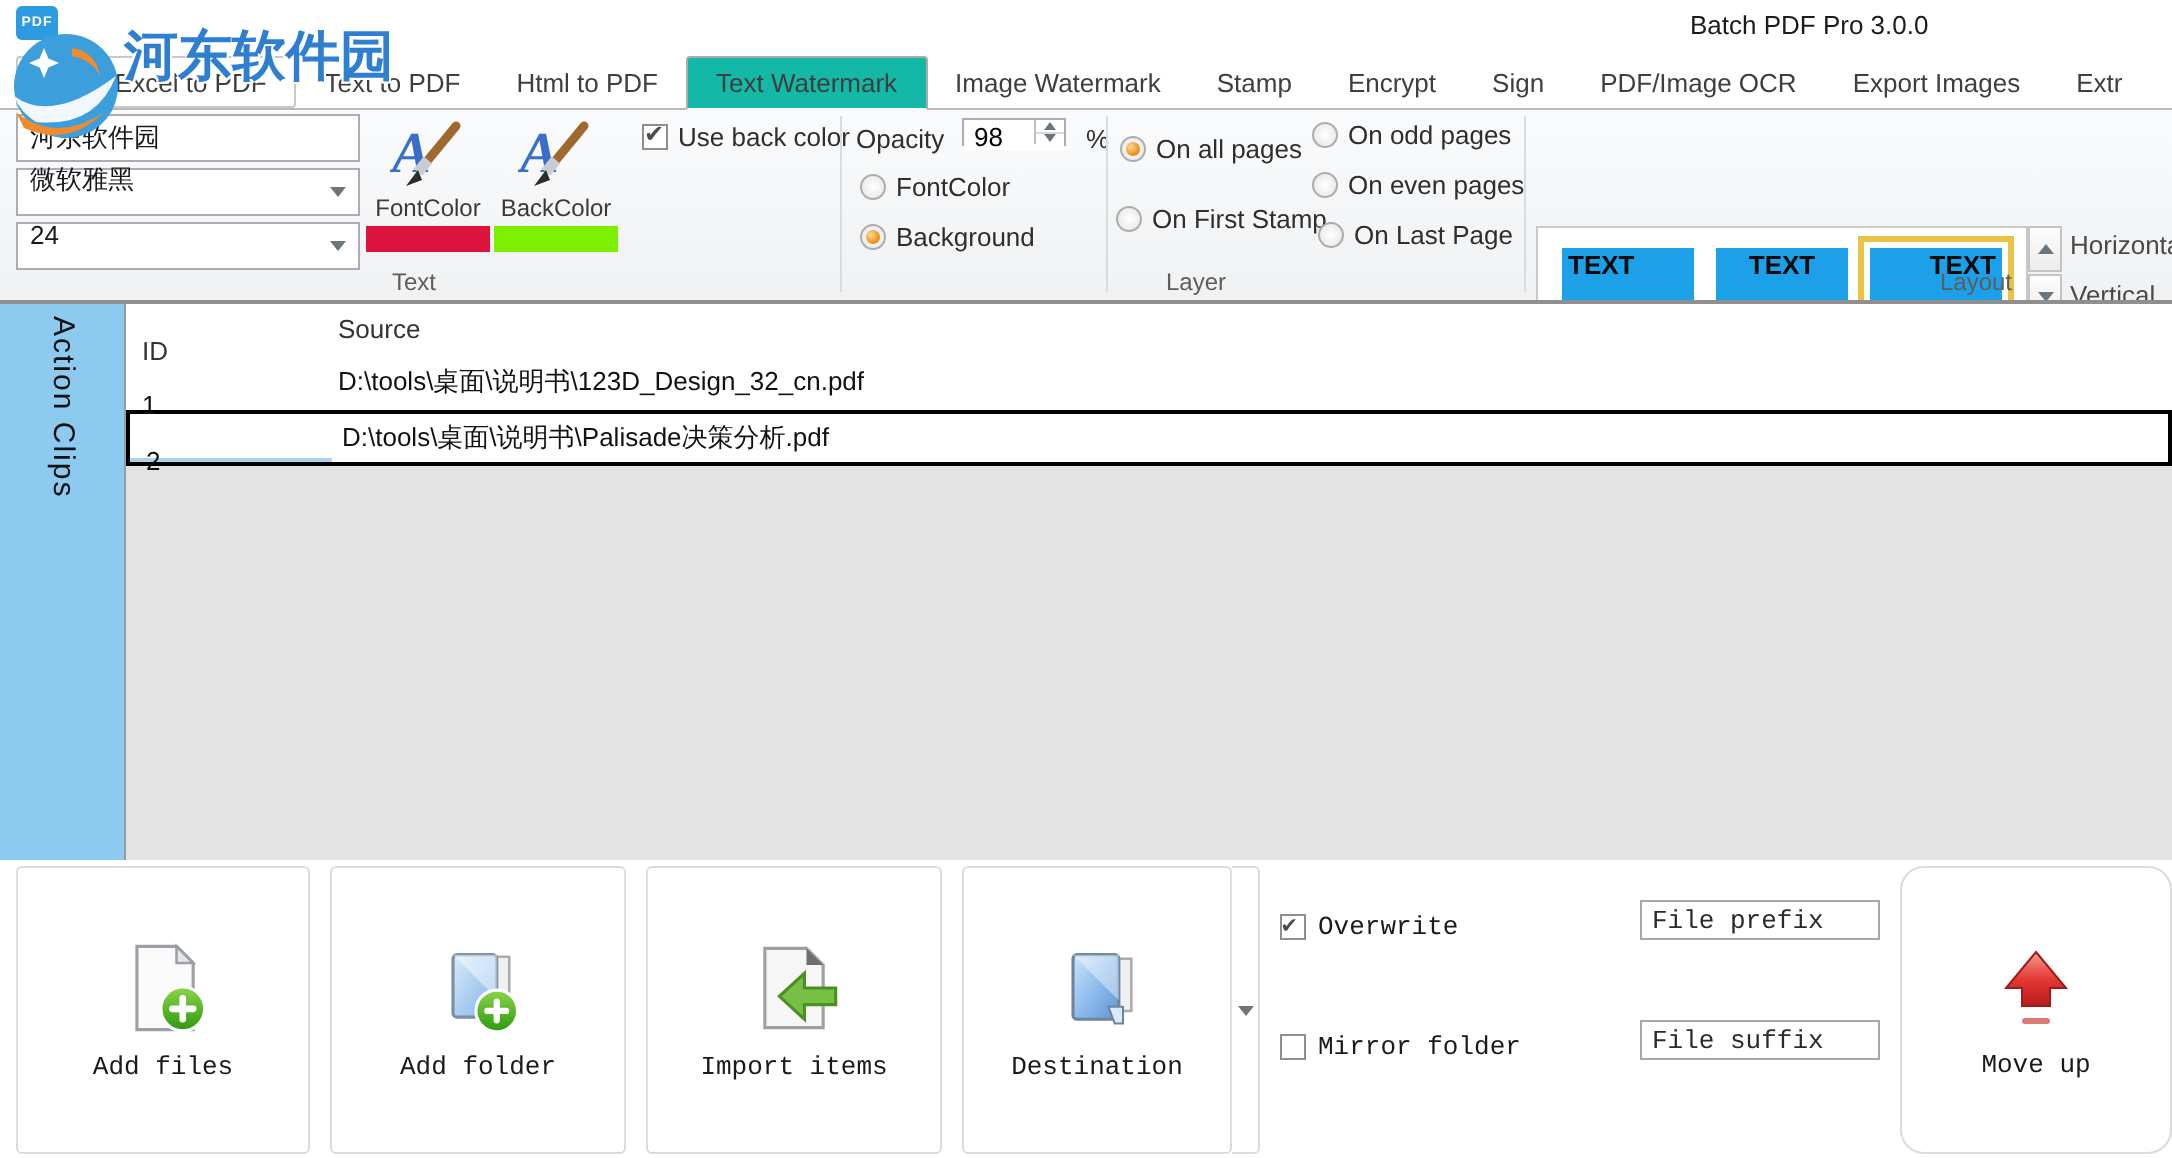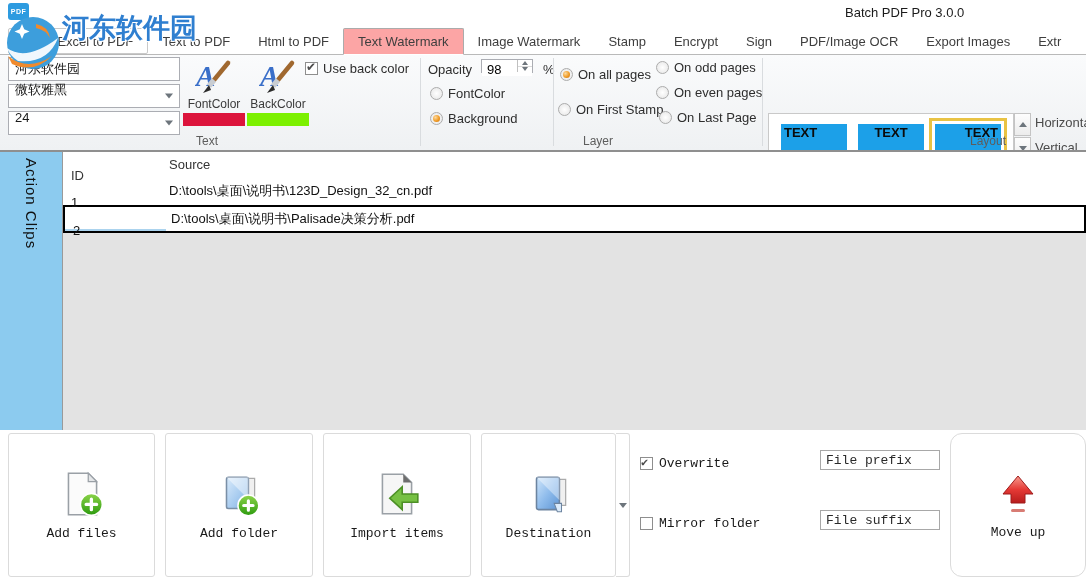--- a/index.html
+++ b/index.html
@@ -10,21 +10,21 @@
   .titlebar { position:absolute; top:0; left:0; width:1086px; height:28px; background:#fff; }
   .app-icon { position:absolute; left:8px; top:3px; width:21px; height:17px; background:#2D9BE0; border-radius:3px;
               color:#fff; font-size:7px; font-weight:bold; display:flex; align-items:center; justify-content:center; letter-spacing:.5px; }
   .app-title { position:absolute; left:845px; top:5px; font-size:13px; color:#1b1b1b; white-space:nowrap; }
 
   
   .tabbar { position:absolute; top:28px; left:0; width:1086px; height:27px; display:flex; align-items:stretch;
             padding-left:8px; border-bottom:1px solid #B9B9B9; background:#fff; }
   .tab { display:flex; align-items:center; padding:0 14px; font-size:13px; color:#3e3e3e; white-space:nowrap; position:relative; }
   .tab.boxed { border:1px solid #C9C9C9; border-radius:2px; }
-  .tab.on { background:#fca5a5; border:1px solid #ABABAB; border-bottom:1px solid #fff; margin-bottom:-1px;
+  .tab.on { background:#14b8a6; border:1px solid #ABABAB; border-bottom:1px solid #fff; margin-bottom:-1px;
             border-radius:2px 2px 0 0; z-index:3; }
 
   
   .ribbon { position:absolute; top:55px; left:0; width:1086px; height:95px; background:linear-gradient(#FAFBFC,#EFF1F3); }
   .vsep { position:absolute; top:3px; height:88px; width:1px; background:#D9DCDF; }
   .group-label { position:absolute; bottom:2px; font-size:12px; color:#5d5d5d; transform:translateX(-50%); white-space:nowrap; }
 
   .ti, .combo { position:absolute; border:1px solid #ABADB3; background:#fff; font-size:13px; font-family:"Liberation Sans",sans-serif; }
   .ti { padding:2px 6px; color:#1a1a1a; }
   .combo { display:flex; align-items:center; padding:0 20px 12px 6px; color:#1a1a1a; }
@@ -164,21 +164,21 @@
     <svg width="38" height="36" viewBox="0 0 38 36">
       <text x="1" y="28" font-size="29" font-style="italic" font-weight="bold" fill="#3A6FC9" font-family="Liberation Serif, serif">A</text>
       <line x1="33" y1="5" x2="19" y2="22" stroke="#A0682F" stroke-width="4.5" stroke-linecap="round"></line>
       <line x1="19" y1="22" x2="14" y2="28" stroke="#C9CDD2" stroke-width="5.5"></line>
       <path d="M14 27 l-6 8 8 -3 z" fill="#2B2B2B"></path>
     </svg>
     <div>BackColor</div>
     <div class="swatch" style="background: rgb(124, 240, 0);"></div>
   </div>
 
-  <div class="opt" style="left:305px; top:6px;align-items:center;">
+  <div class="opt" style="left:321px; top:6px;align-items:center;">
     <span class="cb on"></span>
     <span>Use back color</span>
   </div>
 
   <div class="group-label" style="left:207px;">Text</div>
   <div class="vsep" style="left:420px;"></div>
 
   <div class="opt" style="left:428px; top:7px;">
     <span>Opacity</span>
   </div>

